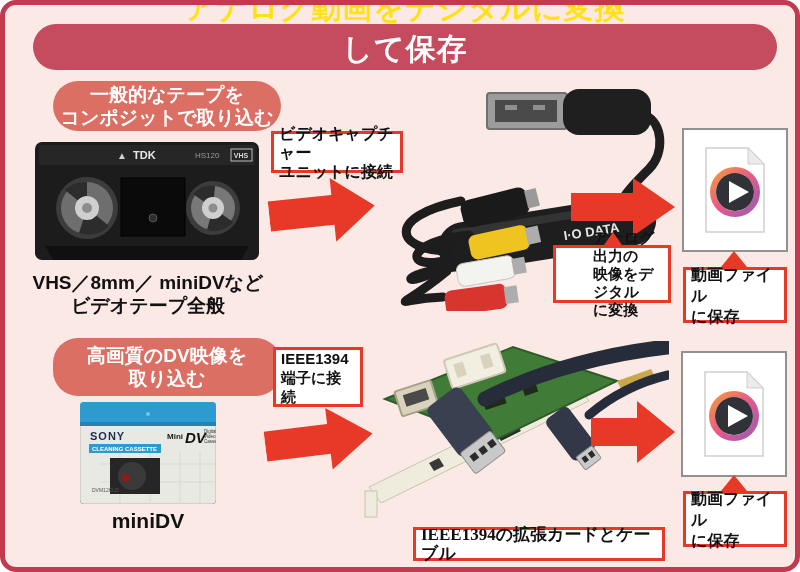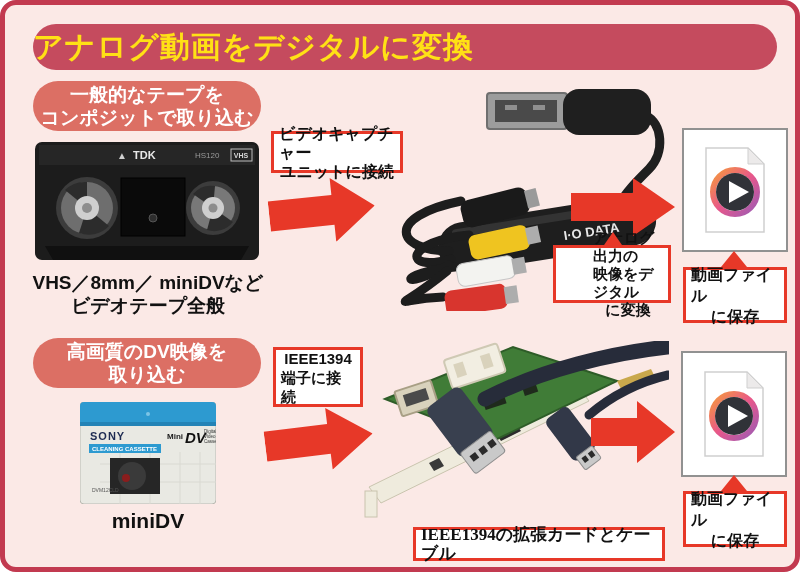--- a/index.html
+++ b/index.html
@@ -6,35 +6,35 @@
   *{box-sizing:border-box;}
   body{font-family:"Liberation Sans","DejaVu Sans",sans-serif;}
   #stage{
     position:relative;width:800px;height:572px;background:#fbe9e6;
     border:5px solid #c23a50;border-radius:16px;overflow:hidden;
   }
   .abs{position:absolute;}
   
   .banner{
     left:28px;top:19px;width:744px;height:46px;background:#c54b5e;
-    border-radius:23px;display:flex;align-items:center;justify-content:flex-start;
-    font-size:30px;font-weight:bold;letter-spacing:1px;white-space:nowrap;
+    border-radius:23px;display:flex;align-items:center;justify-content:flex-end;
+    font-size:30px;font-weight:bold;letter-spacing:1px;white-space:nowrap;flex-direction:column;
   }
   .banner .hl{color:#ffe115;}
   .banner .tail{color:#ffffff;}
   
   .pill{
     background:#dc6f64;border-radius:25px;color:#fff;font-weight:bold;
     font-size:19px;line-height:23px;text-align:center;
-    display:flex;flex-direction:column;justify-content:center;
+    display:flex;flex-direction:column;justify-content:center;margin-left:20px;
   }
   
   .note-box{
     background:#ffffff;border:3px solid #e73828;color:#111;font-weight:bold;
-    line-height:19px;padding:2px 5px;display:flex;flex-direction:column;justify-content:center;align-items:center;
+    line-height:19px;padding:2px 5px;display:flex;flex-direction:column;justify-content:center;
   }
   .caption{color:#111;font-weight:bold;text-align:center;}
   
   .arrow svg{display:block;}
   
   .file-box{
     background:#fff;border:2px solid #919191;display:flex;align-items:center;justify-content:center;
   }
   .tri-up{
     width:0;height:0;border-left:13px solid transparent;border-right:13px solid transparent;
@@ -46,20 +46,21 @@
     border-bottom:16px solid #e73828;
   }
 </style>
 </head>
 <body>
 
 <div id="stage">
 
   <div class="abs banner">
     <span class="hl">アナログ動画をデジタルに変換</span>
+      <span class="tail">して保存</span>
   </div>
 
   <div class="abs pill" style="left:28px;top:76px;width:228px;height:50px;">
     <span>一般的なテープを</span>
     <span>コンポジットで取り込む</span>
   </div>
 
   <div class="abs" style="left:30px;top:133px;">
     <svg width="224" height="130" viewBox="0 0 224 130">
       <rect x="0" y="4" width="224" height="118" rx="7" fill="#1c1c1c"></rect>
@@ -178,21 +179,21 @@
       <circle cx="33" cy="46" r="19" fill="#303238"></circle>
       <polygon points="27,35 47,46 27,57" fill="#ffffff"></polygon>
     </svg>
   </div>
   <div class="abs tri-up" style="left:716px;top:246px;"></div>
   <div class="abs note-box" style="left:678px;top:262px;width:104px;height:56px;font-size:16px;line-height:21px;">
     <span>動画ファイル</span>
     <span>に保存</span>
   </div>
 
-  <div class="abs pill" style="left:28px;top:333px;width:228px;height:50px;">
+  <div class="abs pill" style="left:28px;top:333px;width:228px;height:58px;">
     <span>高画質のDV映像を</span>
     <span>取り込む</span>
   </div>
 
   <div class="abs caption" style="left:75px;top:504px;width:136px;font-size:21px;">miniDV</div>
   <div class="abs" style="left:75px;top:397px;">
     <svg width="136" height="102" viewBox="0 0 136 102">
       <rect x="0" y="0" width="136" height="102" rx="4" fill="#e9e9e3" stroke="#b9b9b2"></rect>
       <rect x="0" y="0" width="136" height="24" rx="4" fill="#2d9ad0"></rect>
       <rect x="0" y="20" width="136" height="4" fill="#2383b6"></rect>

